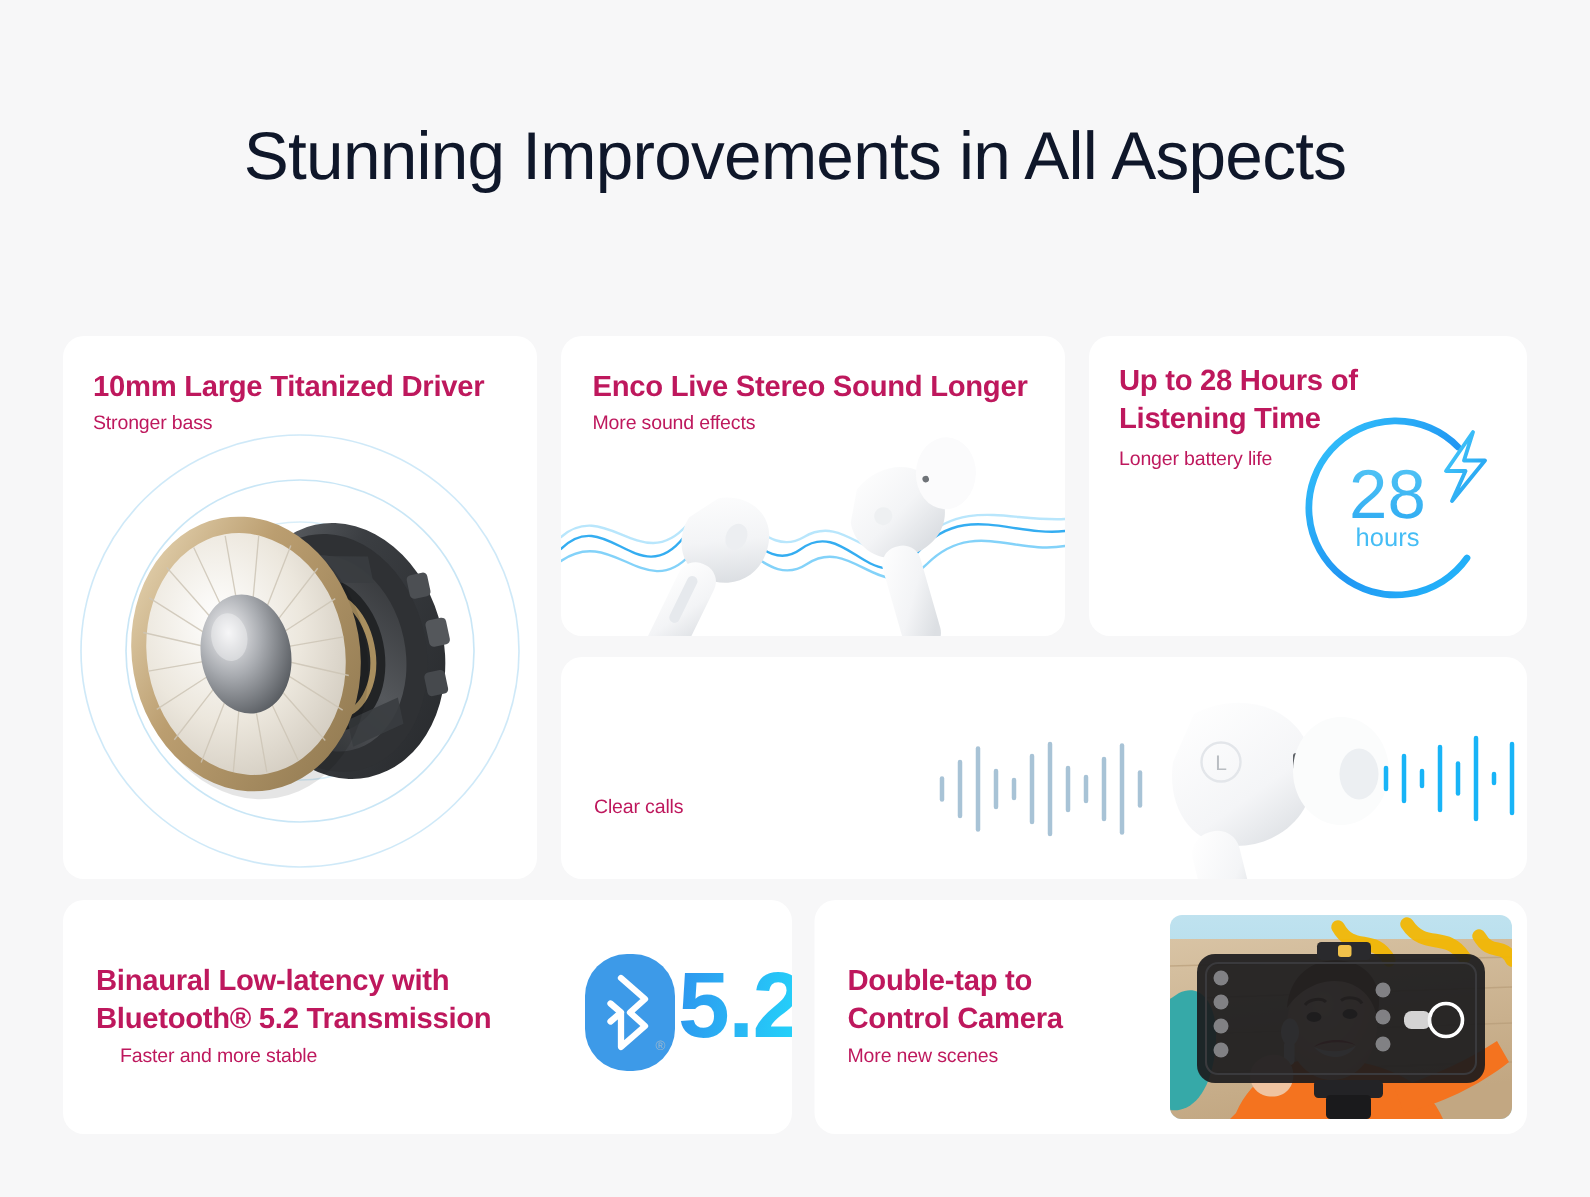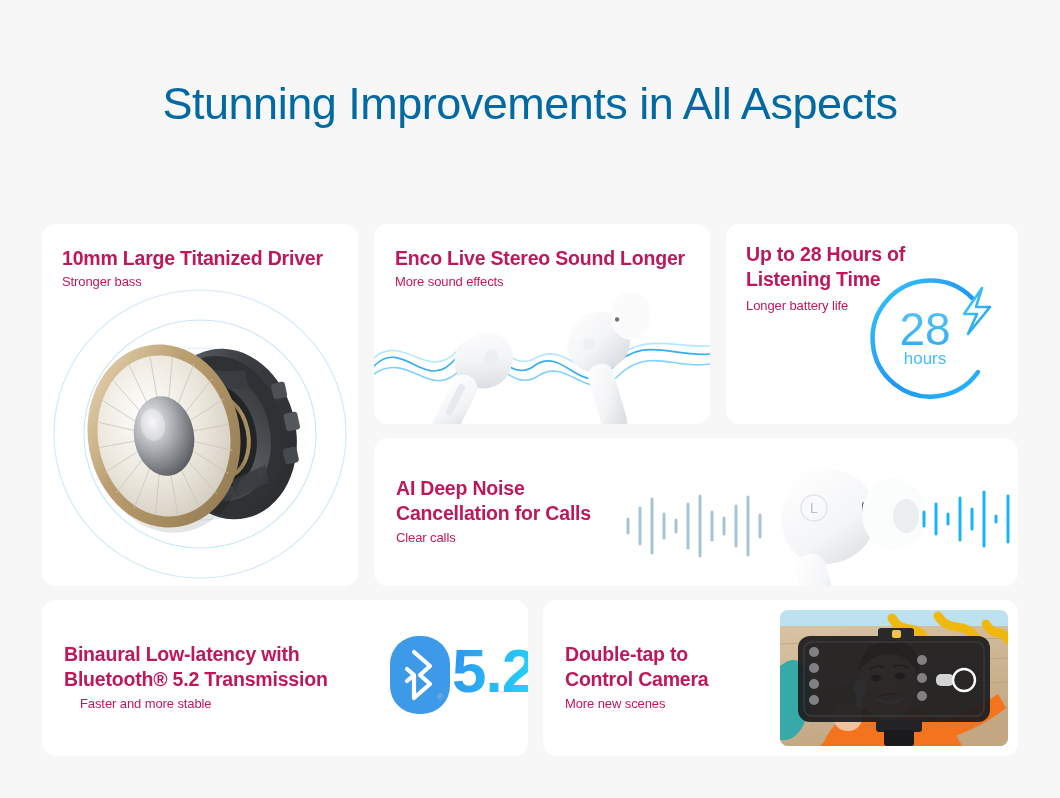--- a/index.html
+++ b/index.html
@@ -21,21 +21,21 @@
   
   .page-title {
     position: absolute;
     left: 0;
     top: 78px;
     width: 1060px;
     text-align: center;
     font-size: 45px;
     font-weight: 400;
     letter-spacing: -0.5px;
-    color: #0369a1;
+    color: #0f172a;
     white-space: nowrap;
   }
   
   .card {
     position: absolute;
     background: #ffffff;
     border-radius: 14px;
     overflow: hidden;
   }
   .card-title {
@@ -277,22 +277,20 @@
         </defs>
         <path d="M 112 22 A 58 58 0 1 0 118 96" fill="none" stroke="url(#ringGrad)" stroke-width="4.5" stroke-linecap="round"></path>
         <path d="M122 12 L104 38 L117 38 L108 58 L130 31 L116 31 Z" fill="none" stroke="url(#boltGrad)" stroke-width="2.6" stroke-linejoin="round"></path>
       </svg>
       <div class="ring-num">28</div>
       <div class="ring-unit">hours</div>
     </div>
   </div>
 
   <div class="card" id="card-anc">
-    <div class="card-title">AI Deep Noise
-Cancellation for Calls</div>
     <div class="card-sub">Clear calls</div>
     <svg class="art" style="left:244px; top:14px; width:400px; height:134px;" viewBox="0 0 400 134">
       <defs>
         <linearGradient id="budGrad2" x1="0.1" y1="0" x2="0.8" y2="1">
           <stop offset="0%" stop-color="#ffffff"></stop>
           <stop offset="65%" stop-color="#f4f5f7"></stop>
           <stop offset="100%" stop-color="#dde0e4"></stop>
         </linearGradient>
       </defs>
 

